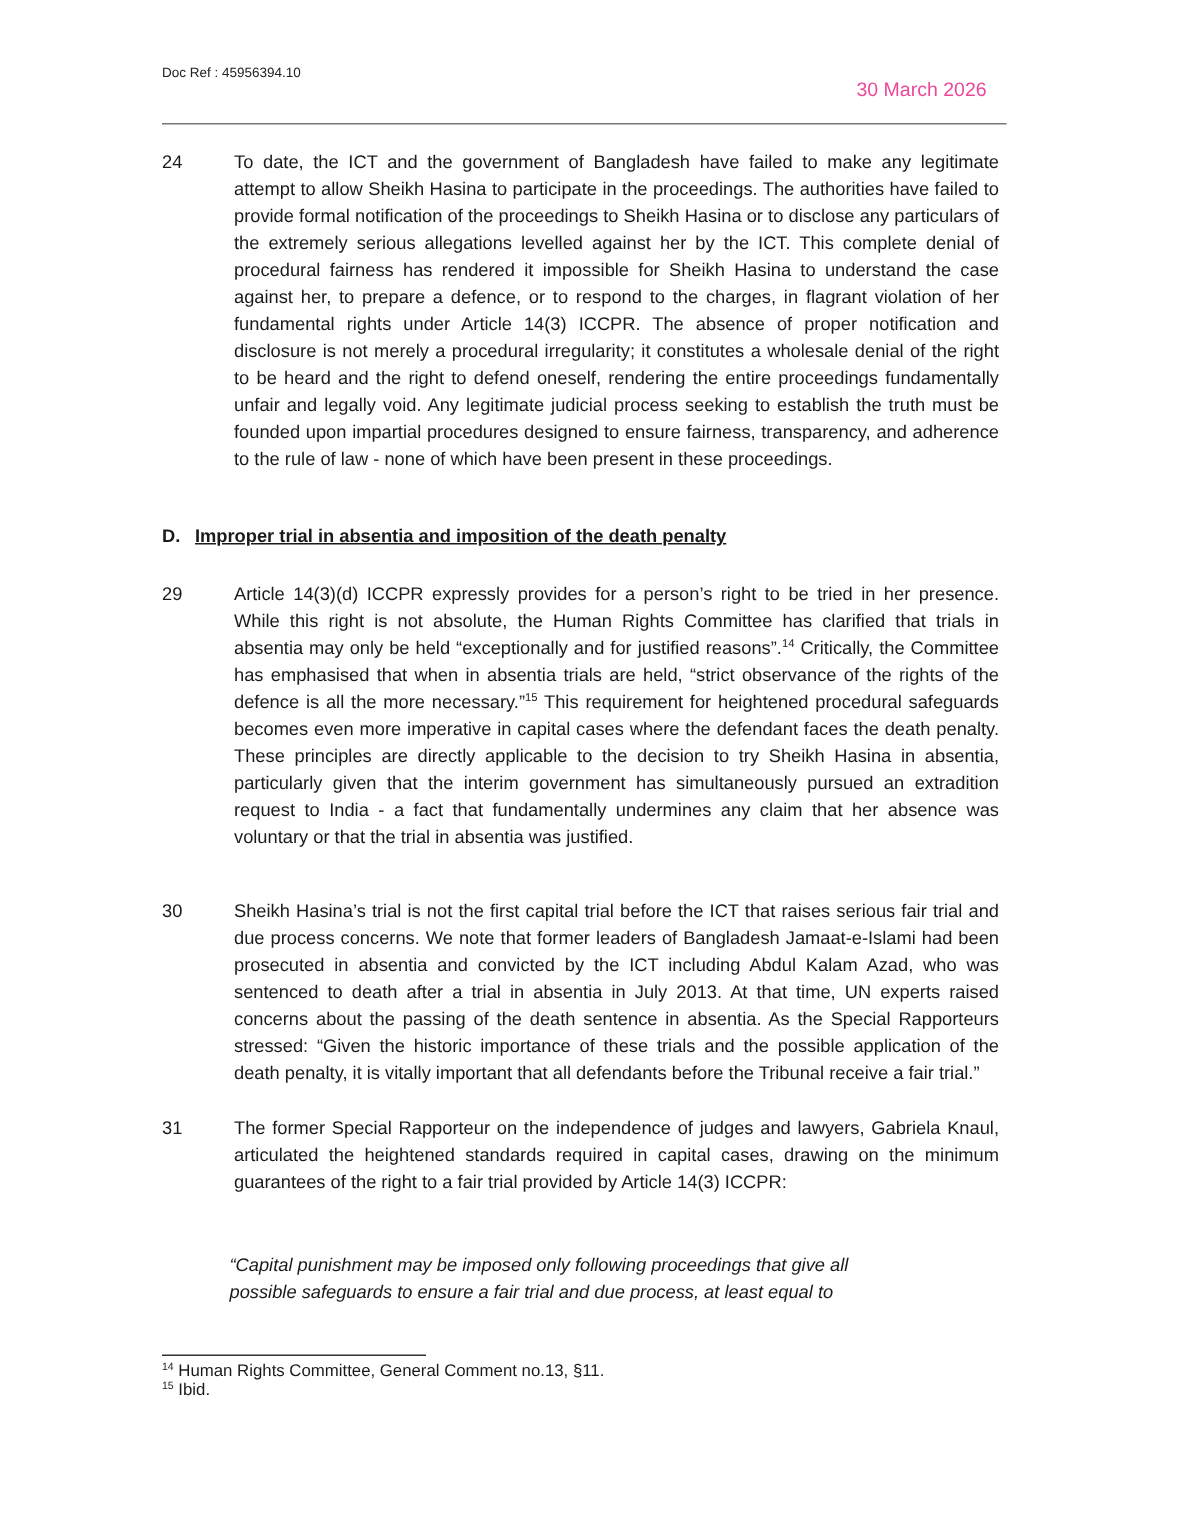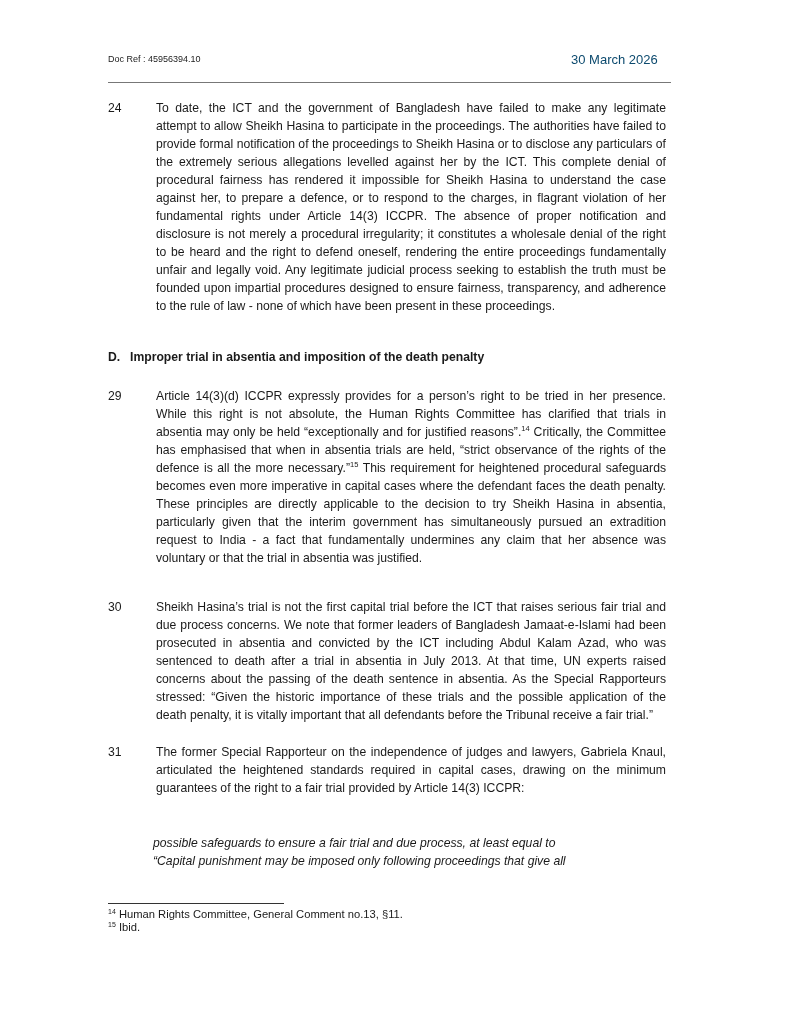--- a/index.html
+++ b/index.html
@@ -1,31 +1,31 @@
 <!DOCTYPE html>
 <html><head>
   <meta charset="utf-8">
   <style>
     html, body { margin: 0; padding: 0; background: #ffffff; }
     body {
       width: 791px; height: 1024px; position: relative; overflow: hidden;
       font-family: "Liberation Sans", sans-serif; color: #1a1a1a;
     }
-    .hdr-ref { position: absolute; left: 108px; top: 54px; font-size: 9px; color: #222; text-align: center; }
-    .hdr-date { position: absolute; left: 571px; top: 52px; font-size: 13px; color: #0c4a6e; }
+    .hdr-ref { position: absolute; left: 108px; top: 43px; font-size: 9px; color: #222; text-align: center; }
+    .hdr-date { position: absolute; left: 571px; top: 52px; font-size: 13px; color: #ec4899; }
     .hdr-rule { position: absolute; left: 108px; top: 82px; width: 563px; height: 1px; background: #777; }
 
     .para { position: absolute; left: 108px; width: 558px; font-size: 12.2px; line-height: 18px; }
     .para .num { position: absolute; left: 0; top: 0; width: 40px; }
     .para .txt { margin-left: 48px; text-align: justify; }
     sup { font-size: 7.5px; line-height: 0; vertical-align: 5px; }
 
     .section-heading { position: absolute; left: 108px; top: 350px; font-size: 12.2px; font-weight: bold; }
     .section-heading .letter { display: inline-block; width: 22px; }
-    .section-heading .title { }
+    .section-heading .title { text-decoration: underline; }
 
     .quote { position: absolute; left: 153px; top: 834px; width: 480px; font-size: 12.2px; line-height: 18px; font-style: italic; }
 
     .fn-rule { position: absolute; left: 108px; top: 903px; width: 176px; height: 1px; background: #333; }
     .footnotes { position: absolute; left: 108px; top: 908px; font-size: 11.2px; line-height: 13px; }
     .footnotes sup { font-size: 7px; vertical-align: 4px; }
 
     .page-num { position: absolute; left: 366px; top: 1038px; font-size: 11px; color: #222; }
   </style>
 </head>
@@ -55,22 +55,22 @@
     <span class="num">30</span>
     <div class="txt">Sheikh Hasina’s trial is not the first capital trial before the ICT that raises serious fair trial and due process concerns. We note that former leaders of Bangladesh Jamaat-e-Islami had been prosecuted in absentia and convicted by the ICT including Abdul Kalam Azad, who was sentenced to death after a trial in absentia in July 2013. At that time, UN experts raised concerns about the passing of the death sentence in absentia. As the Special Rapporteurs stressed: “Given the historic importance of these trials and the possible application of the death penalty, it is vitally important that all defendants before the Tribunal receive a fair trial.”</div>
   </div>
 
   <div class="para" style="top:743px;">
     <span class="num">31</span>
     <div class="txt">The former Special Rapporteur on the independence of judges and lawyers, Gabriela Knaul, articulated the heightened standards required in capital cases, drawing on the minimum guarantees of the right to a fair trial provided by Article 14(3) ICCPR:</div>
   </div>
 
   <div class="quote">
+    <div>“Capital punishment may be imposed only following proceedings that give all</div>
     <div>possible safeguards to ensure a fair trial and due process, at least equal to</div>
-    <div>“Capital punishment may be imposed only following proceedings that give all</div>
   </div>
 
   <div class="fn-rule"></div>
   <div class="footnotes">
     <div><sup>14</sup> <span>Human Rights Committee, General Comment no.13, §11.</span></div>
     <div><sup>15</sup> <span>Ibid.</span></div>
   </div>
 
   <div class="page-num">8/10</div>
 

